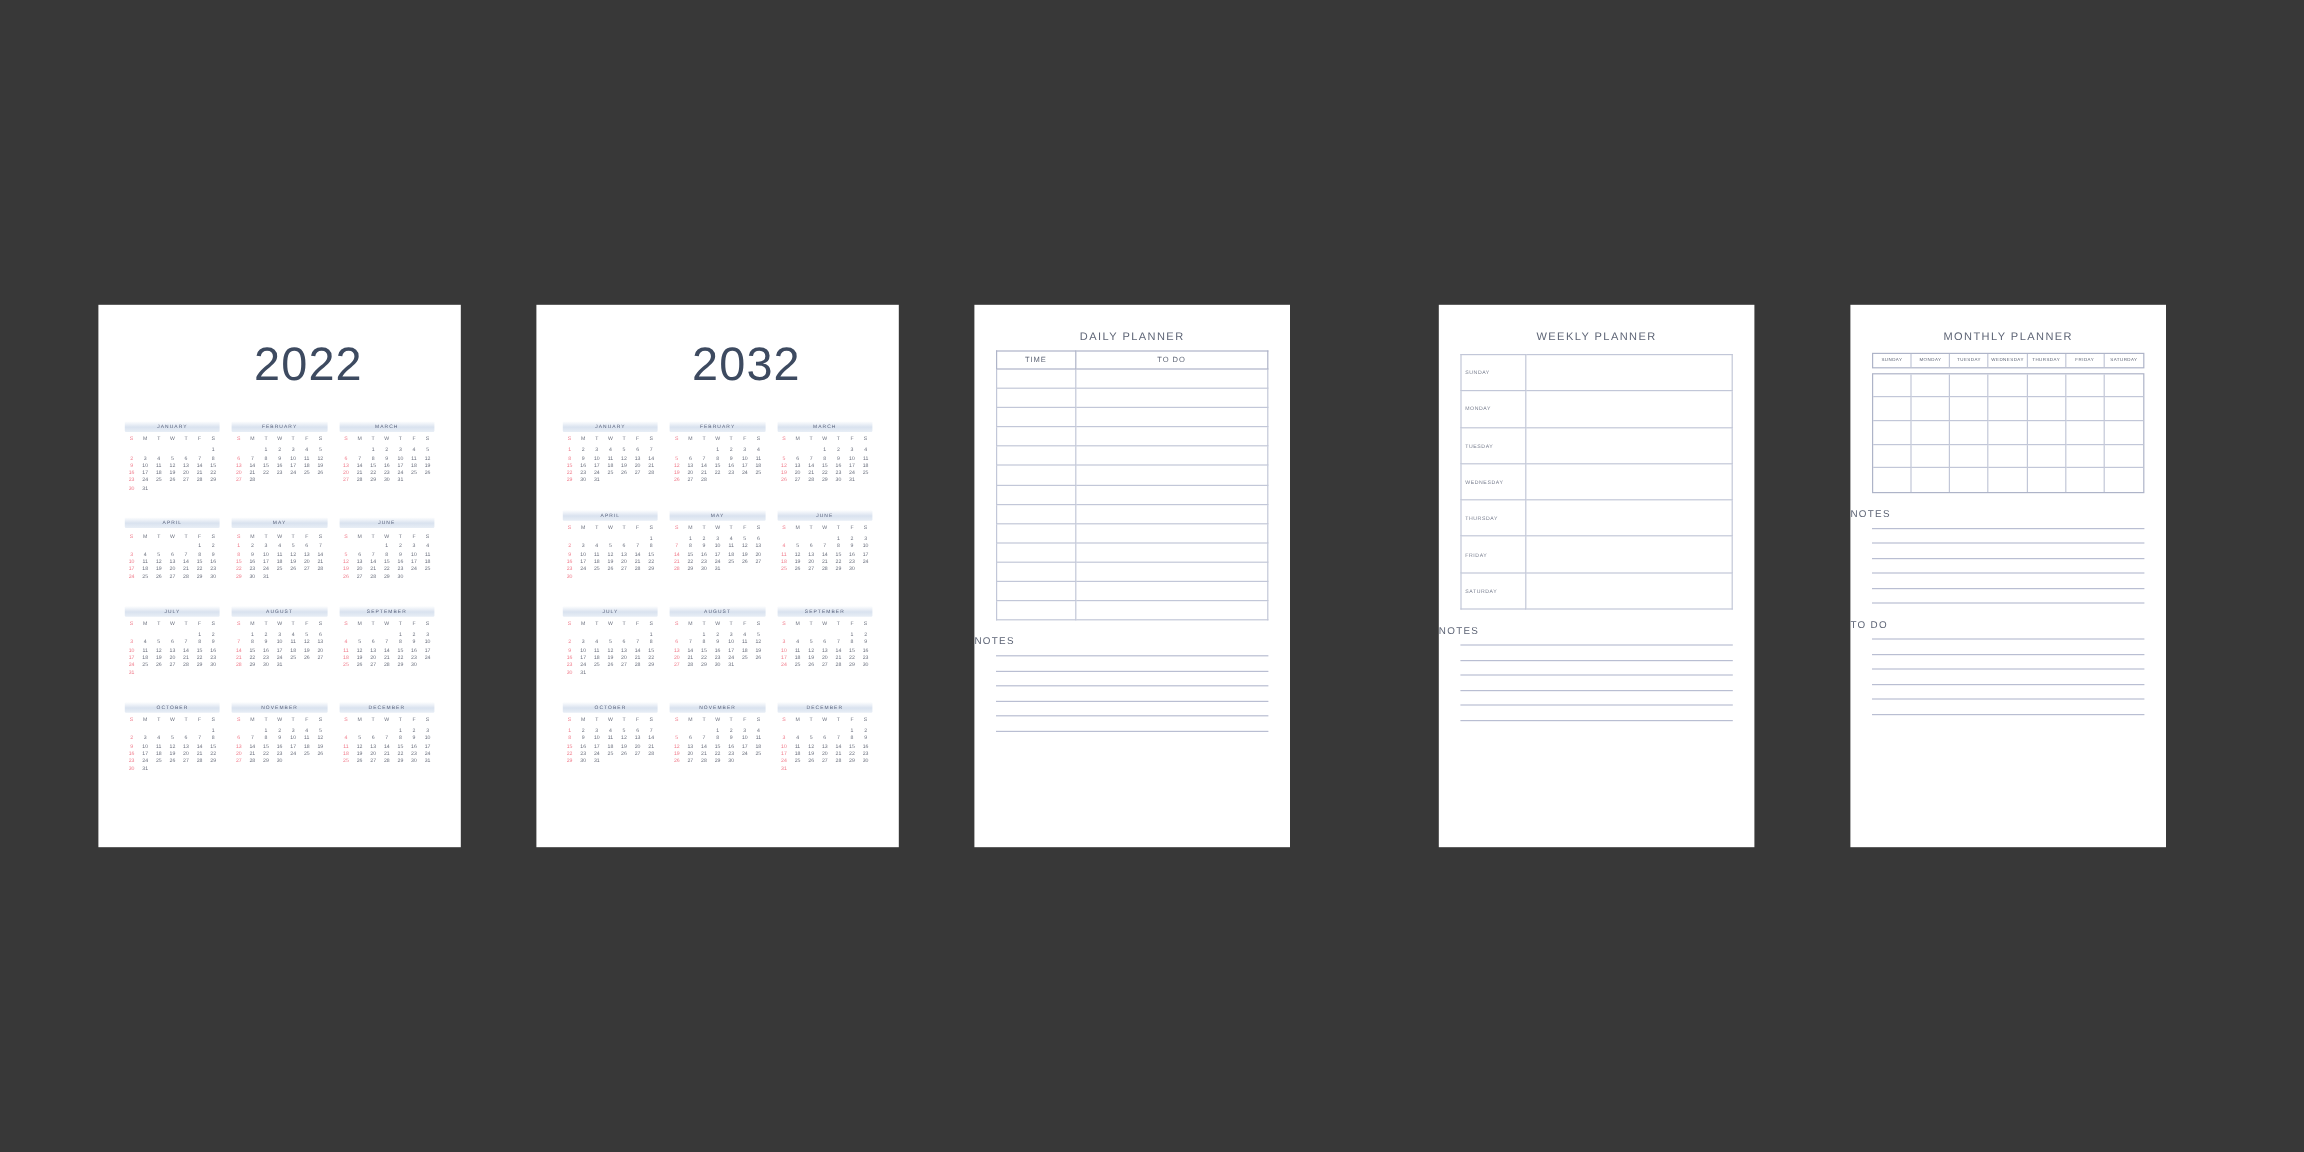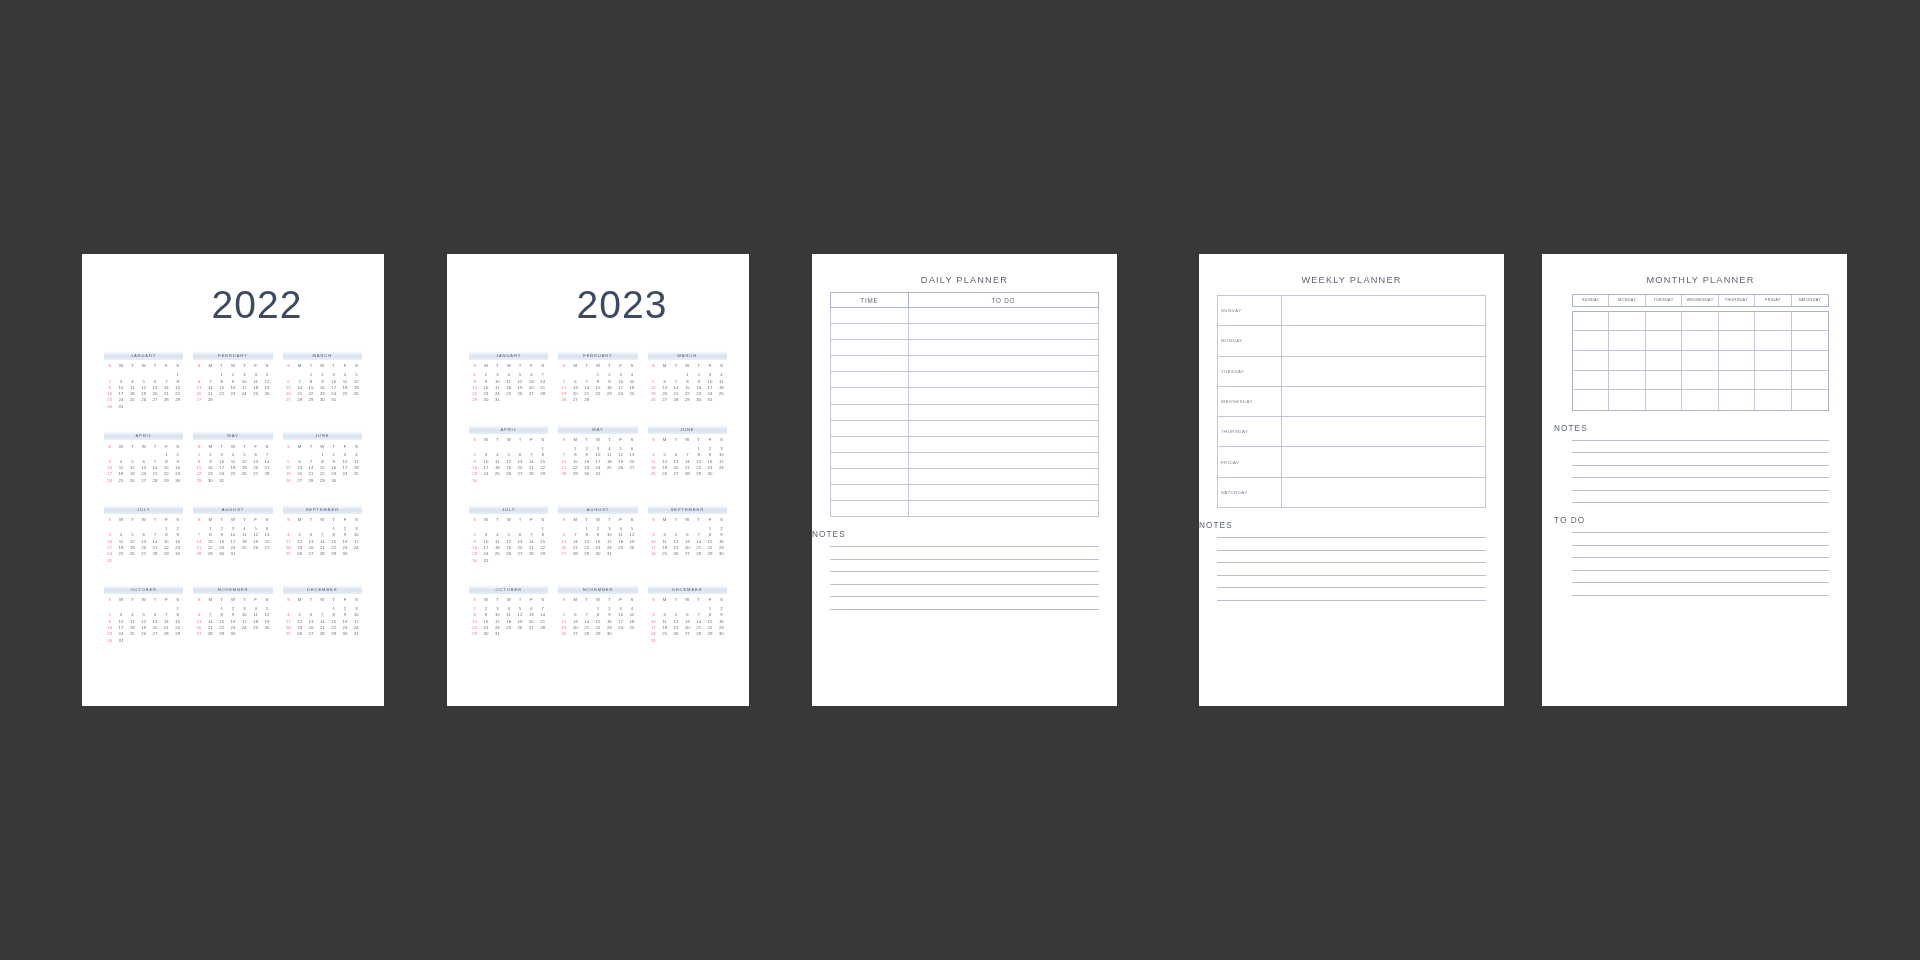--- a/index.html
+++ b/index.html
@@ -16,27 +16,27 @@
   }
 
   .page {
     position: absolute;
     background: #ffffff;
     top: 254px;
     height: 452px;
     box-shadow: 0 0 0 0 rgba(0,0,0,0);
   }
   .page-year { width: 302px; }
-  .page-planner { width: 305px; }
+  .page-planner { width: 263px; }
 
   #page-2022 { left: 82px; }
   #page-2023 { left: 447px; }
   #page-daily { left: 812px; }
   #page-weekly { left: 1199px; }
-  #page-monthly { left: 1542px; padding-left: 12px; }
+  #page-monthly { left: 1542px; }
 
   
   .year-title {
     text-align: center;
     font-size: 39px;
     font-weight: 300;
     color: #3d4a60;
     letter-spacing: 1px;
     margin-top: 31px;
     line-height: 1;
@@ -896,21 +896,21 @@
             <div class="day">28</div>
             <div class="day">29</div>
             <div class="day">30</div>
             <div class="day">31</div>
           </div>
         </div>
       </div>
   </div>
 
   <div class="page page-year" id="page-2023">
-    <div class="year-title">2023</div>
+    <div class="year-title">2032</div>
     <div class="months-grid">
         <div class="month">
           <div class="month-name">JANUARY</div>
           <div class="dow-row">
             <div class="dow sun">S</div>
             <div class="dow">M</div>
             <div class="dow">T</div>
             <div class="dow">W</div>
             <div class="dow">T</div>
             <div class="dow">F</div>

